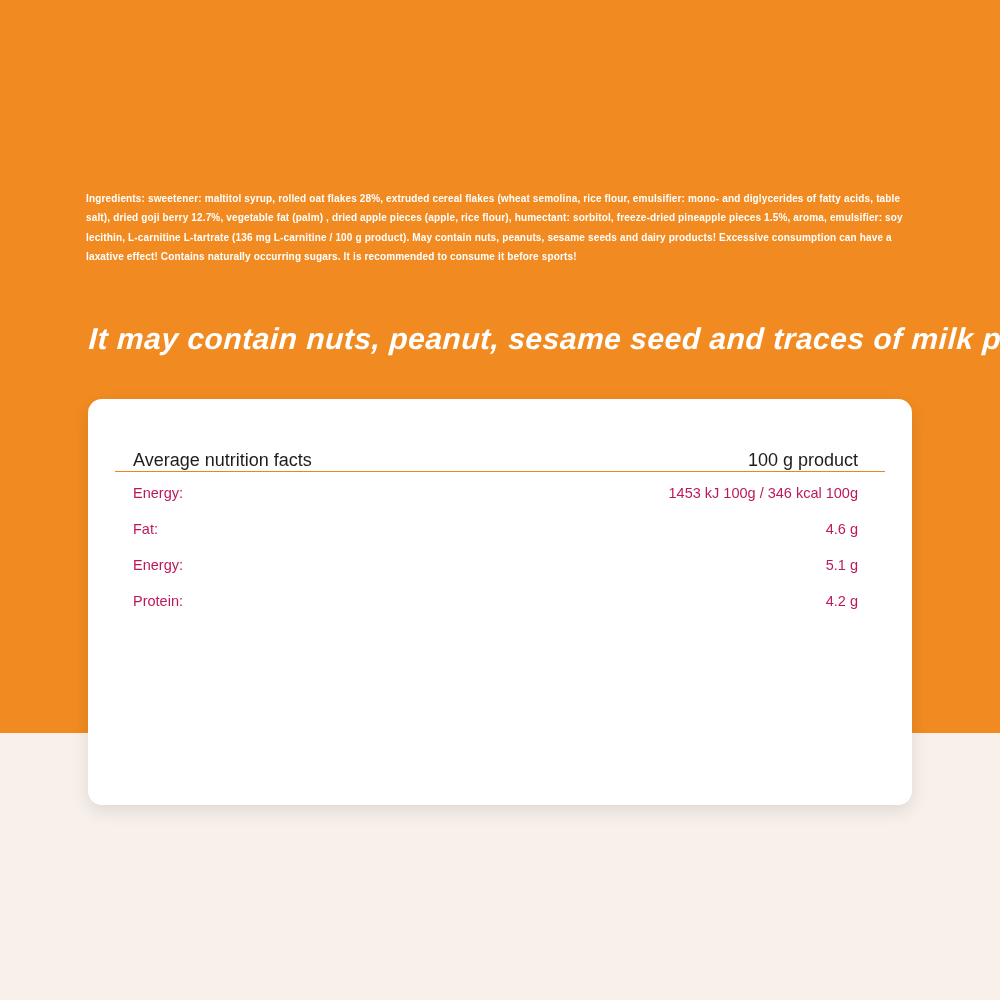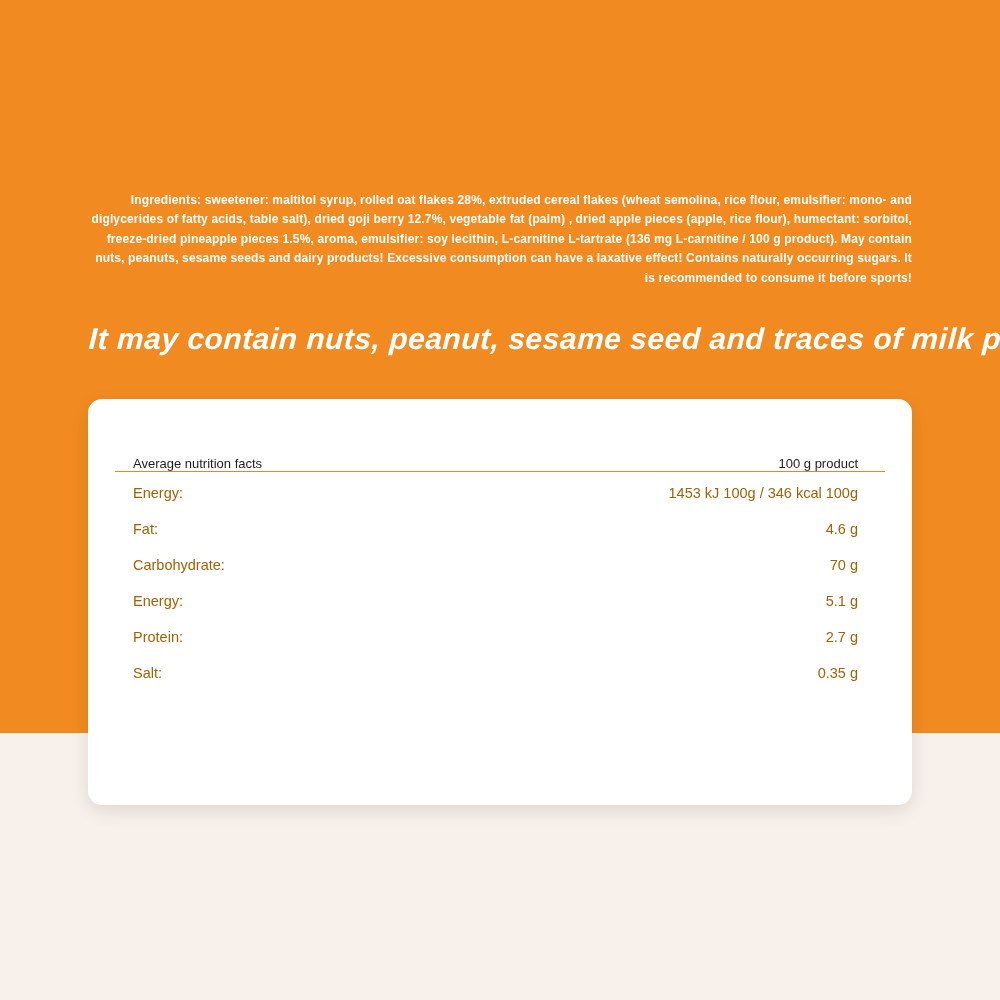--- a/index.html
+++ b/index.html
@@ -20,25 +20,25 @@
     width: 1000px;
     height: 733px;
     background: #F18B21;
   }
   .ingredients-text {
     position: absolute;
     left: 86px;
     top: 179px;
     width: 826px;
     color: #FFFFFF;
-    font-size: 12px;
+    font-size: 10px;
     font-weight: 700;
     line-height: 19.4px;
     letter-spacing: 0.15px;
-    text-align: right;
+    text-align: left;
   }
   .allergen-note {
     position: absolute;
     left: 88px;
     top: 322px;
     width: 824px;
     color: #FFFFFF;
     font-size: 30px;
     font-style: italic;
     font-weight: 700;
@@ -63,33 +63,33 @@
     padding-top: 49px;
   }
   .nt-header {
     display: flex;
     justify-content: space-between;
     align-items: flex-end;
     height: 23px;
     padding: 0 27px 0 18px;
     border-bottom: 1.5px solid #E8861F;
     color: #1D1D21;
-    font-size: 13px;
+    font-size: 18px;
     font-weight: 400;
   }
   .nt-rows {
     padding-top: 3px;
   }
   .nt-row {
     display: flex;
     justify-content: space-between;
     align-items: center;
     height: 36px;
     padding: 0 27px 0 18px;
-    color: #a16207;
+    color: #be185d;
     font-size: 14.5px;
     font-weight: 400;
   }
   .nt-label { text-align: left; }
   .nt-value { text-align: center; }
 </style>
 </head>
 <body>
 
 <div class="orange-band"></div>
@@ -109,31 +109,23 @@
     <div class="nt-rows">
       <div class="nt-row">
         <span class="nt-label">Energy:</span>
         <span class="nt-value">1453 kJ 100g / 346 kcal 100g</span>
       </div>
       <div class="nt-row">
         <span class="nt-label">Fat:</span>
         <span class="nt-value">4.6 g</span>
       </div>
       <div class="nt-row">
-        <span class="nt-label">Carbohydrate:</span>
-        <span class="nt-value">70 g</span>
-      </div>
-      <div class="nt-row">
         <span class="nt-label">Energy:</span>
         <span class="nt-value">5.1 g</span>
       </div>
       <div class="nt-row">
         <span class="nt-label">Protein:</span>
-        <span class="nt-value">2.7 g</span>
-      </div>
-      <div class="nt-row">
-        <span class="nt-label">Salt:</span>
-        <span class="nt-value">0.35 g</span>
+        <span class="nt-value">4.2 g</span>
       </div>
     </div>
 
   </div>
 </div>
 
 </body></html>

